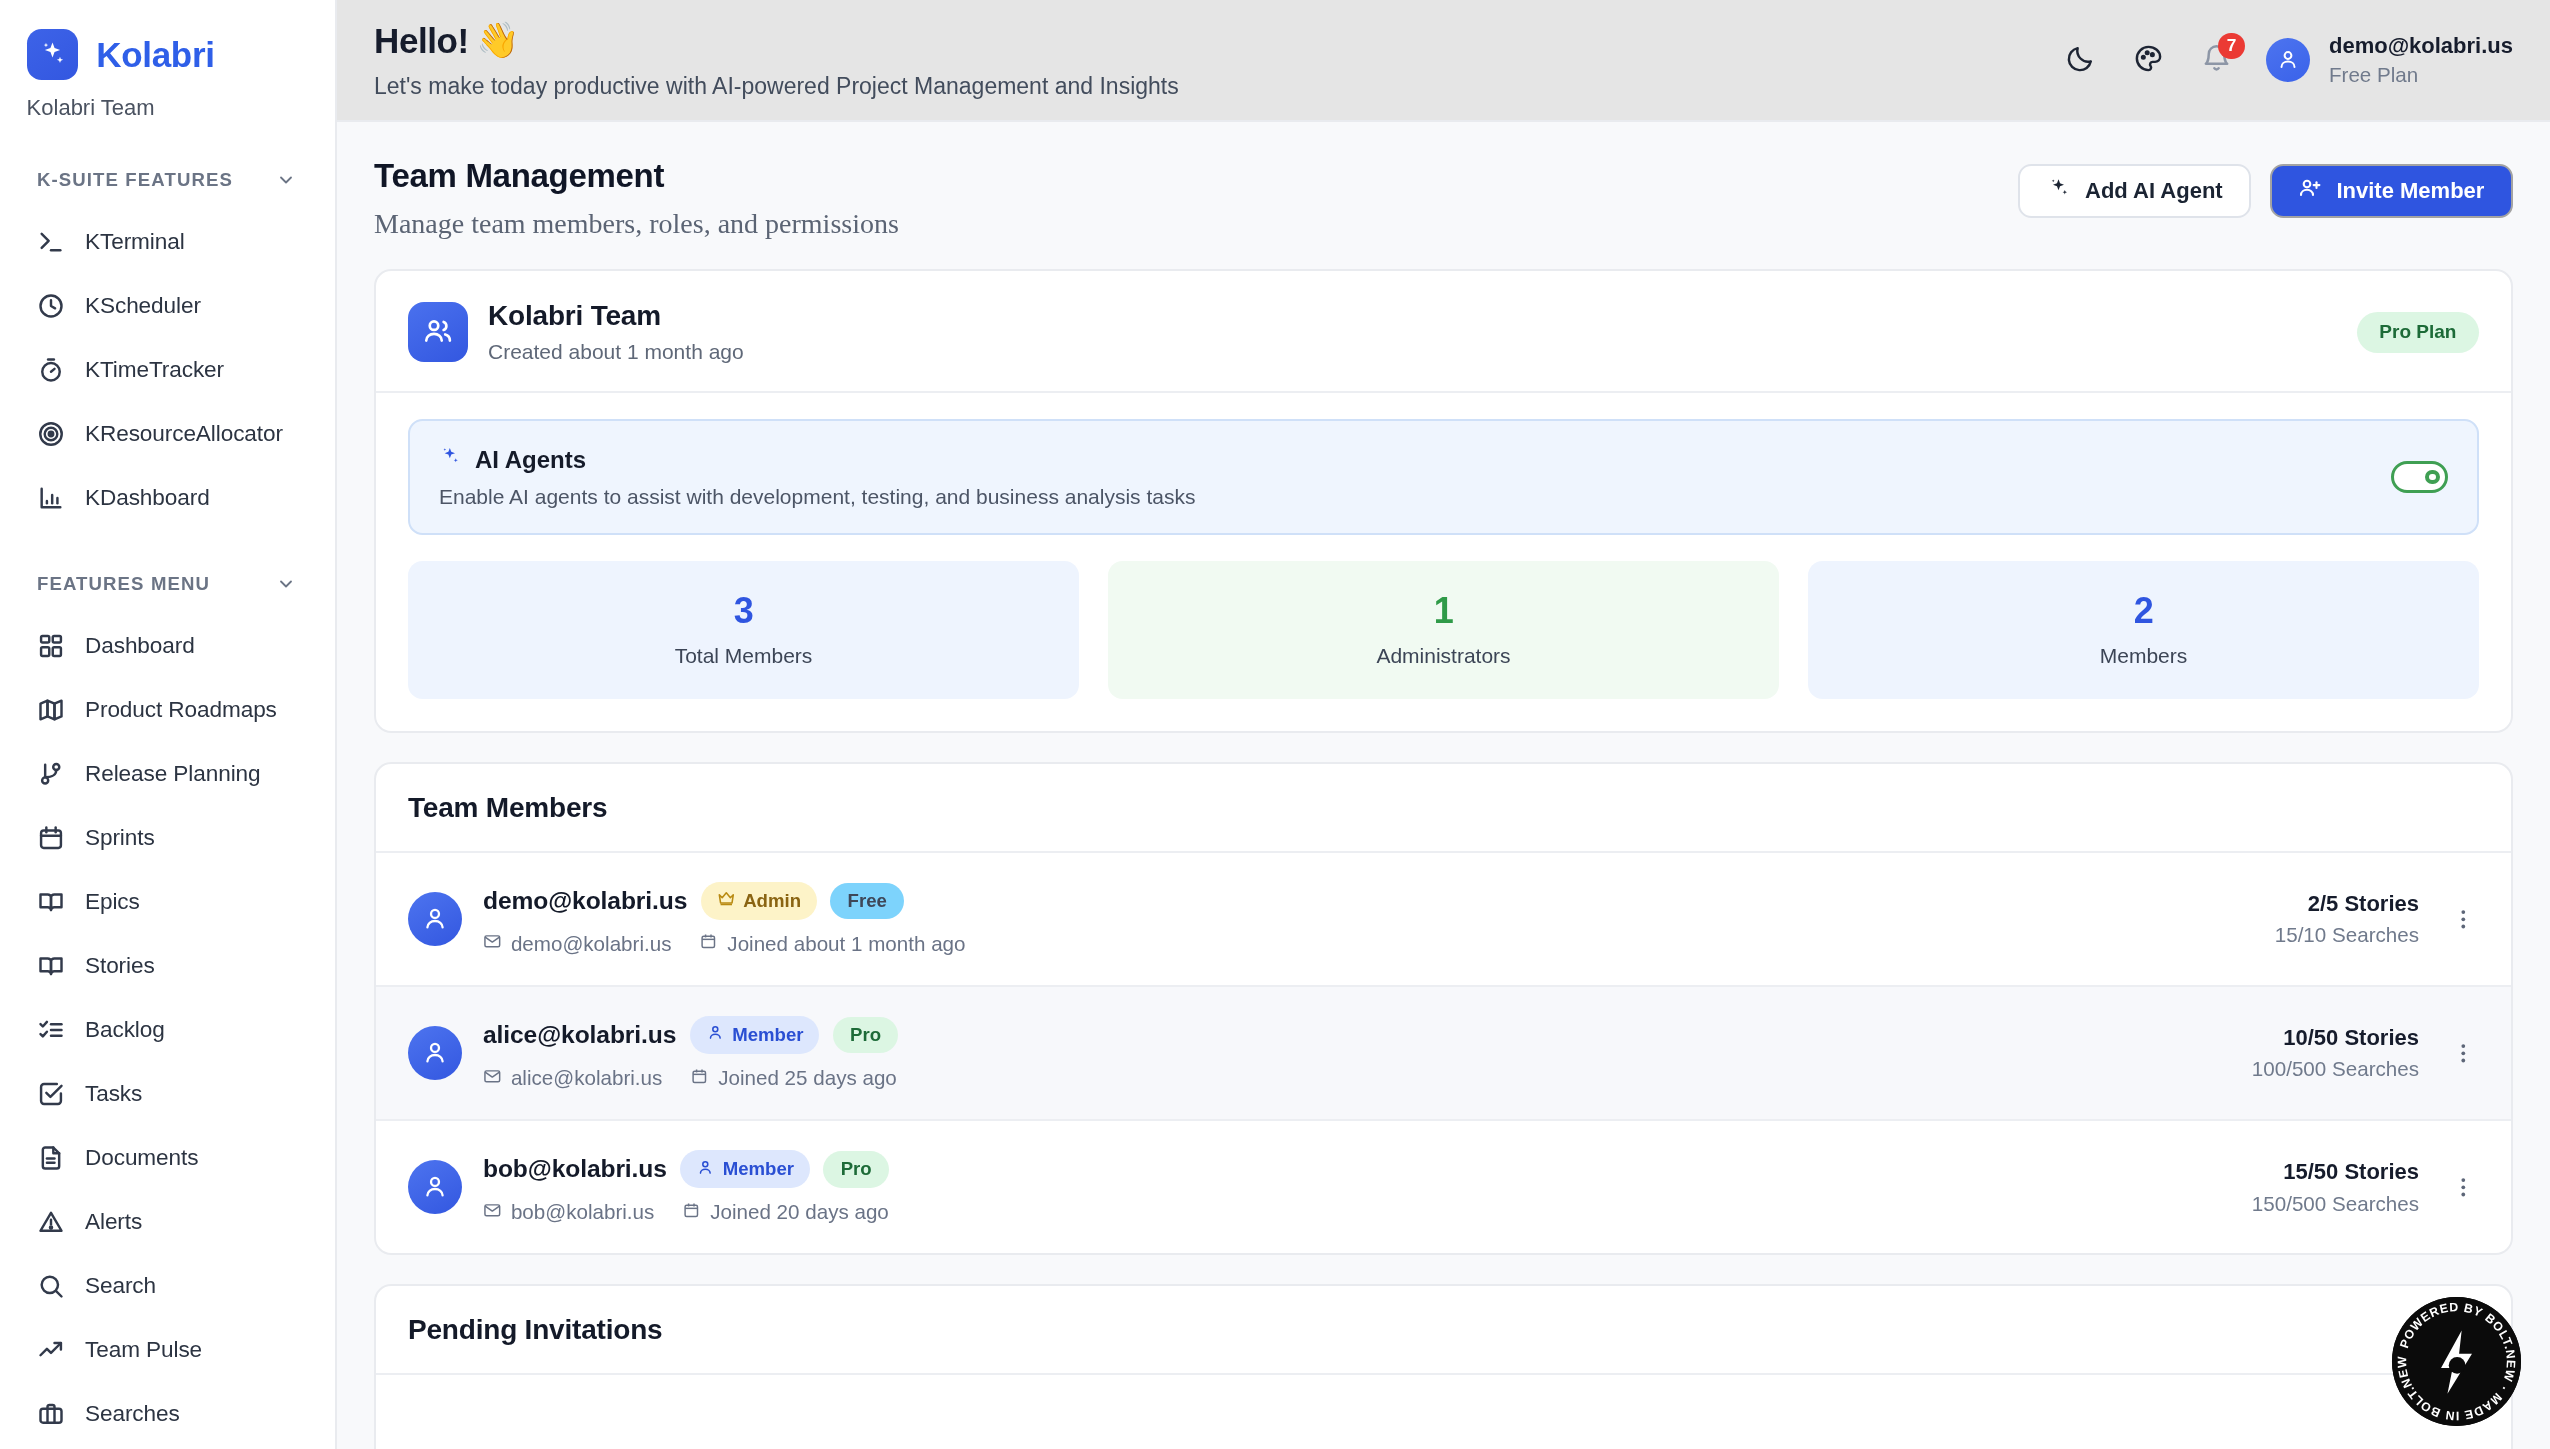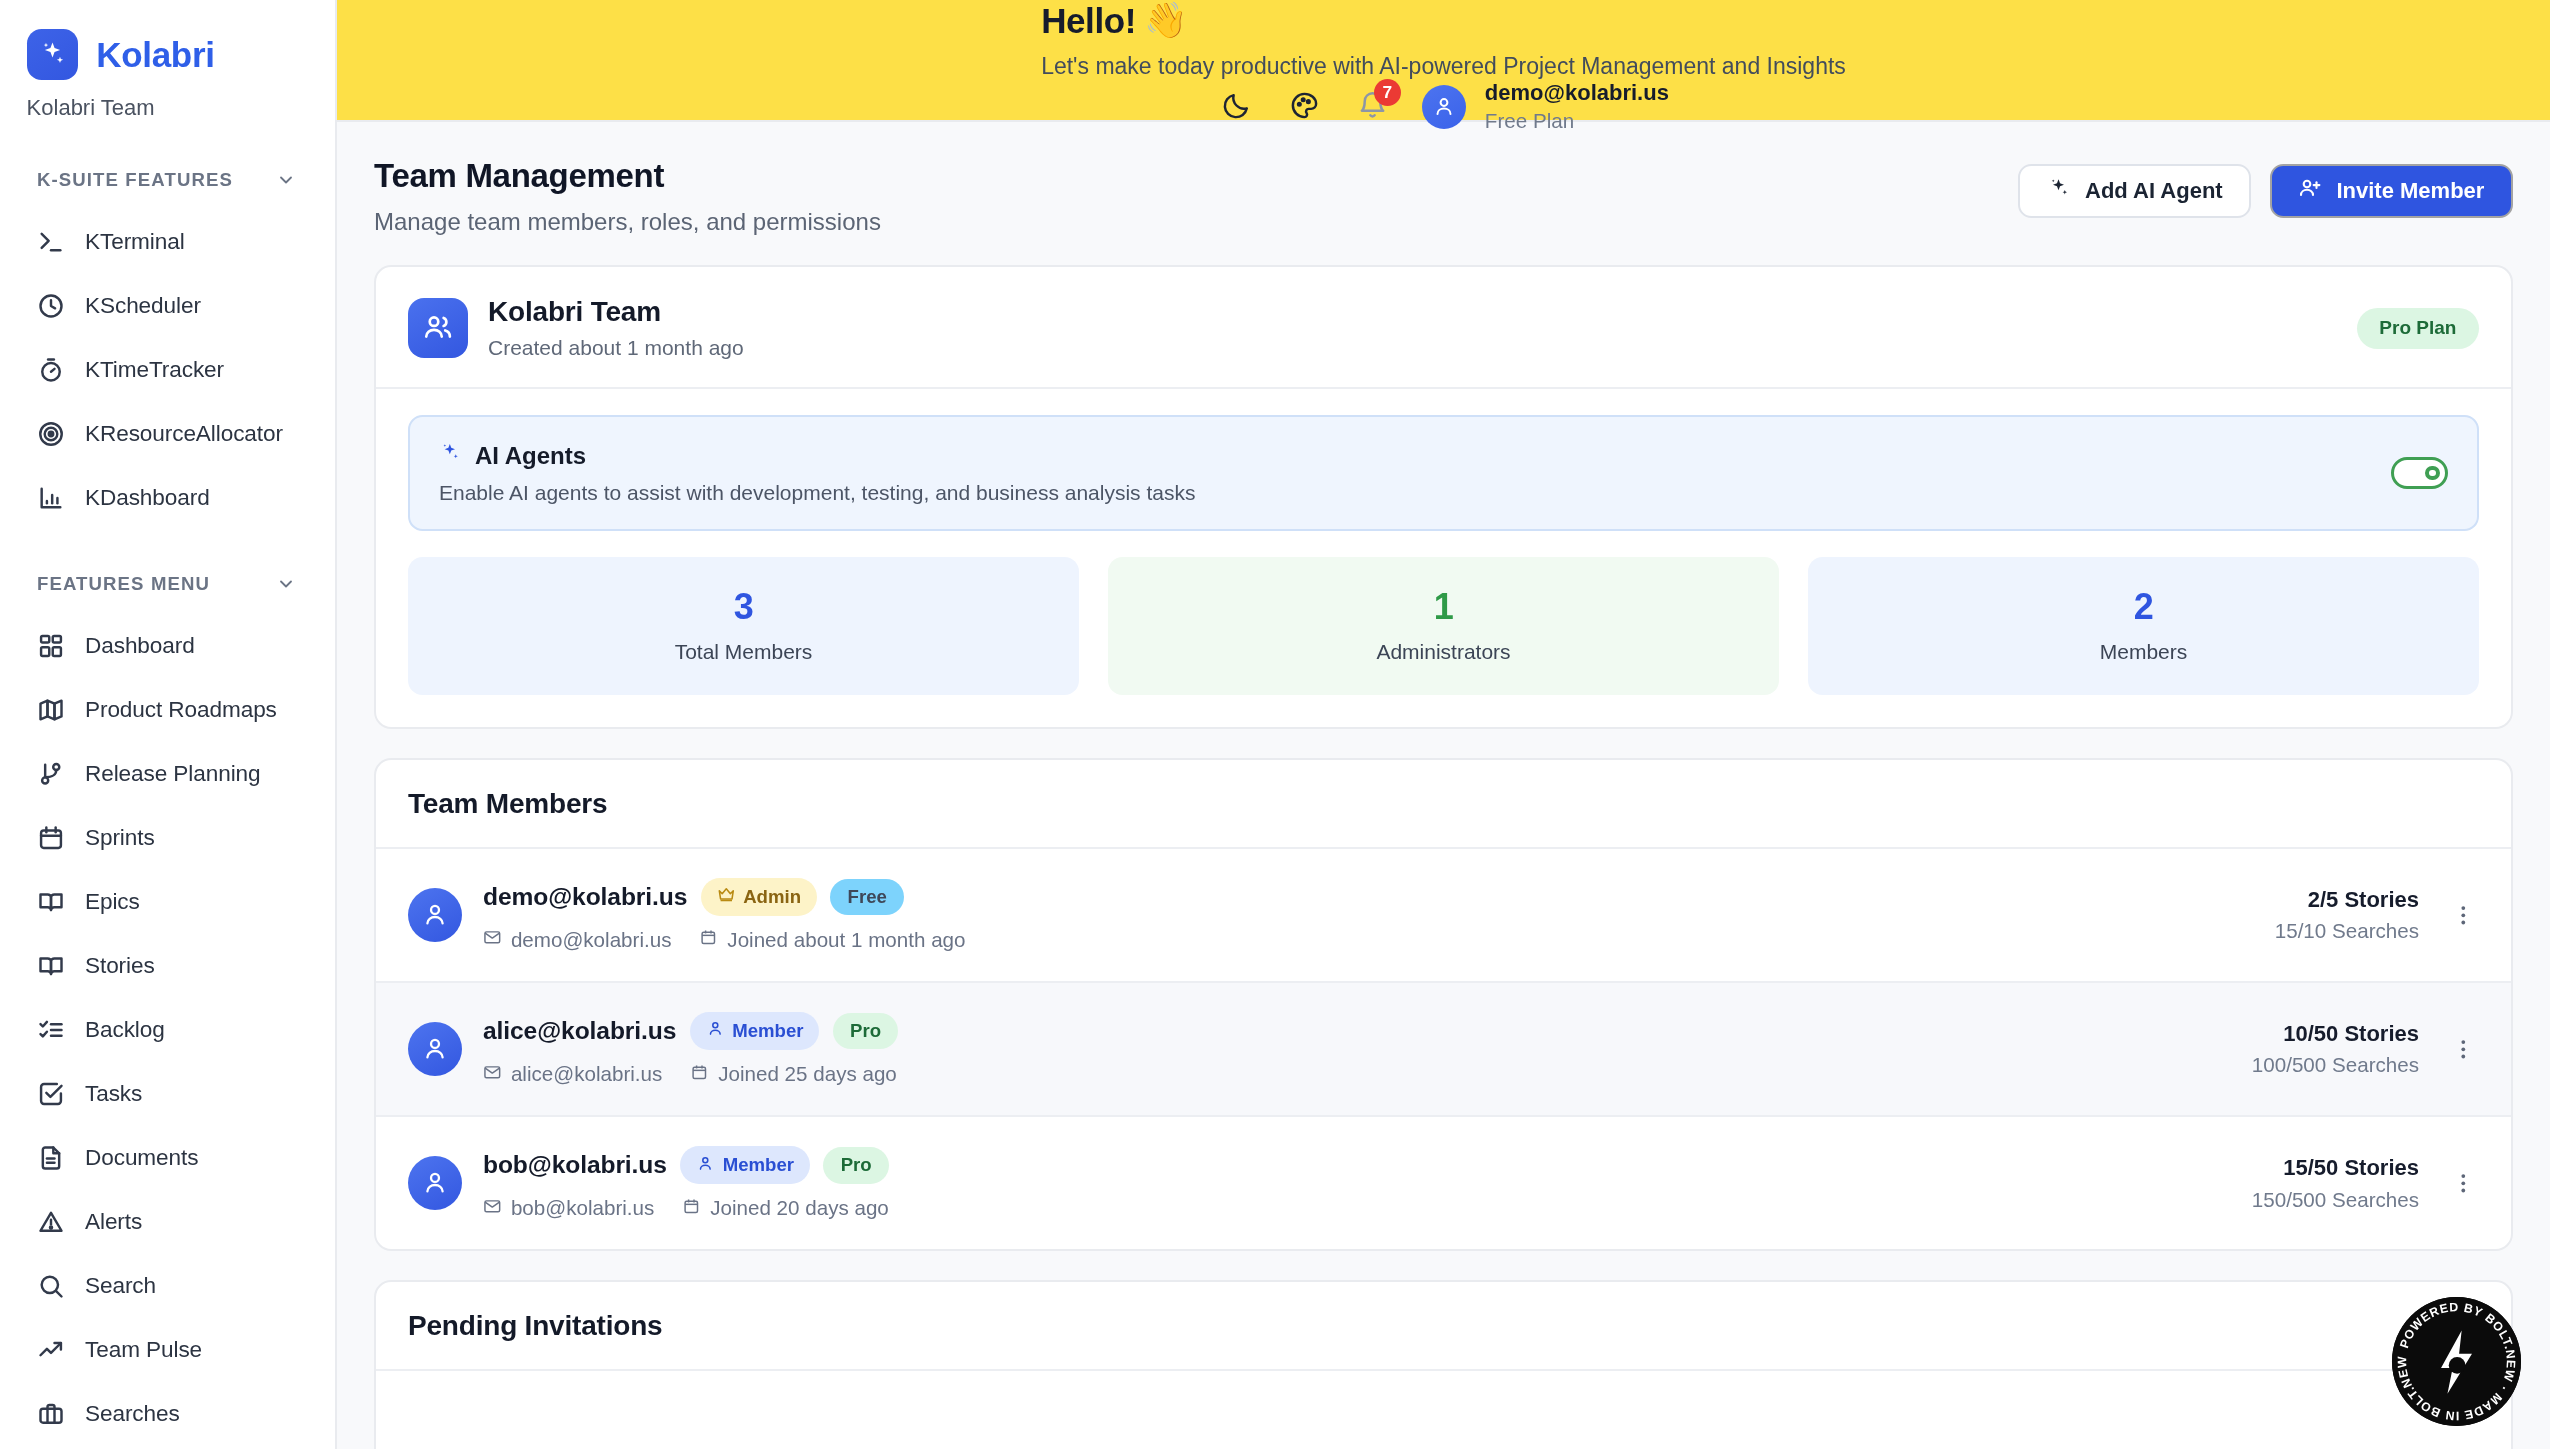--- a/index.html
+++ b/index.html
@@ -49,25 +49,24 @@
   }
   .nav-icon { width: 28px; height: 28px; flex: 0 0 28px; display:block; color: #323a4b; }
   .nav-label { font-size: 22.6px; color: #2c3442; font-weight: 400; letter-spacing: -0.1px; }
 
   .nav-section.project { margin-top: 36px; }
 
   
   .main { flex: 1; height: 1450px; background: #f8f9fb; overflow: hidden; position: relative; }
 
   .topbar {
-    height: 122px; background: #fde047;
+    height: 122px; background: #e5e5e5;
     border-bottom: 2px solid #e9ebef;
     display: flex; align-items: center; justify-content: space-between;
     padding: 0 37px 0 37px;
-    flex-direction: column;
   }
   .greet-title {
     font-size: 35px; font-weight: 700; color: #161c2c; letter-spacing: -0.4px;
     display: flex; align-items: center; gap: 8px;
   }
   .greet-sub { font-size: 23px; color: #424c5c; margin-top: 12px; }
 
   .topbar-right { display: flex; align-items: center; gap: 32px; }
   .icon-btn {
     width: 36px; height: 36px; display: flex; align-items: center; justify-content: center;
@@ -90,21 +89,21 @@
   .user-meta { margin-left: -13.3px; }
   .user-email { font-size: 22px; font-weight: 700; color: #161c2c; text-align: right; }
   .user-plan { font-size: 20.6px; color: #707a8c; margin-top: 3.3px; }
 
   
   .page-head {
     display: flex; align-items: flex-start; justify-content: space-between;
     padding: 35px 37px 0 37px;
   }
   .page-title { font-size: 33px; font-weight: 700; color: #101626; letter-spacing: -0.3px; }
-  .page-sub { font-size: 24px; color: #5b6474; margin-top: 13.3px; }
+  .page-sub { font-size: 28px; color: #5b6474; margin-top: 13.3px; font-family: Liberation Serif, serif; }
   .head-actions { display: flex; align-items: center; gap: 18.6px; padding-top: 6.6px; }
   .btn {
     display: flex; align-items: center; gap: 14px;
     height: 54px; padding: 0 26.6px; border-radius: 13.3px;
     font-size: 22px; font-weight: 700; cursor: pointer; white-space: nowrap;
   }
   .btn-ghost { background: #ffffff; color: #1b2433; border: 2px solid #dfe3ea; }
   .btn-primary { background: #2f55e0; color: #ffffff; border: 2px solid #a3a3a3; }
 
   

